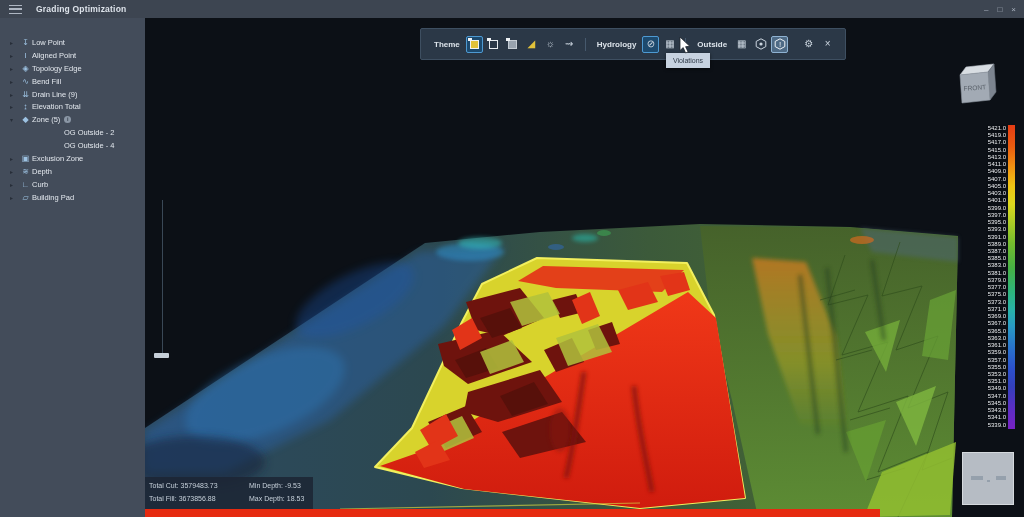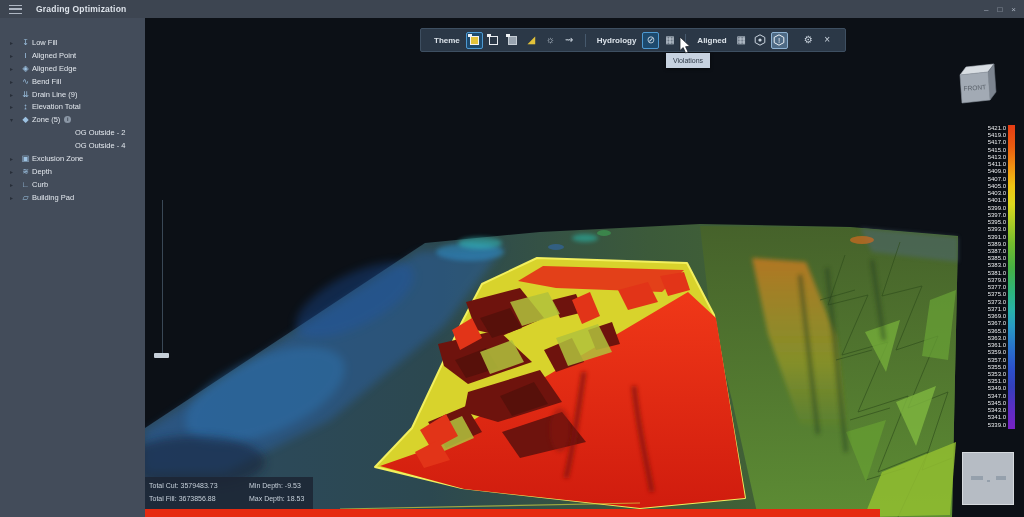--- a/index.html
+++ b/index.html
@@ -19,28 +19,28 @@
   .win-controls { margin-left:auto; display:flex; align-items:center; gap:9px; margin-right:8px;
     color:#a9b2bf; font-size:8px; }
   .win-controls span { cursor:default; }
   
   .sidebar { position:absolute; left:0; top:18px; width:145px; height:499px;
     background:#434c5a; z-index:30; padding-top:18px; }
   .tree-item { display:flex; align-items:center; height:12.9px; padding-left:10px;
     color:#e3e8ee; font-size:7.5px; white-space:nowrap; }
   .tree-item .arrow { color:#272e39; font-size:6px; width:9px; flex:none; }
   .tree-item .ticon { color:#9dc2e2; font-size:8px; width:13px; text-align:center; flex:none; }
-  .tree-item.child { padding-left:53px; }
+  .tree-item.child { padding-left:42px; }
   .badge { width:7px; height:7px; border-radius:50%; background:#8b97a6; color:#353d49;
     font-size:5.5px; line-height:7px; text-align:center; font-weight:bold; margin-left:4px; flex:none; }
   
   .viewport { position:absolute; left:145px; top:18px; width:879px; height:499px; background:#0c1016; }
   .terrain-svg { position:absolute; left:0; top:0; }
   
-  .toolbar { position:absolute; left:420px; top:28px; height:24px; z-index:50;
+  .toolbar { position:absolute; left:420px; top:28px; height:32px; z-index:50;
     background:#2b3847; border:1px solid #3e4f61; border-radius:2px;
     display:flex; align-items:center; padding:7px 8px; color:#dce3ea; }
   .tb-label { font-size:8px; font-weight:bold; margin:0 5px; }
   .tb-btn { width:17px; height:17px; margin:0 1px; display:flex; align-items:center; justify-content:center;
     border:1px solid transparent; border-radius:2px; color:#ccd6e0; font-size:10px; line-height:1; cursor:default; }
   .tb-btn.selected { background:#1d4a6e; border-color:#4e9ad2; }
   .tb-btn.hovered  { background:#4e6a85; border-color:#8fb2d2; }
   .tb-sep { width:1px; height:13px; background:#46596d; margin:0 6px; }
   .box-icon { width:9px; height:9px; position:relative; }
   .box-icon .flag { position:absolute; left:-3px; top:-3px; width:4px; height:3px; background:#f0f3f6; }
@@ -195,33 +195,33 @@
     <span>□</span>
     <span>×</span>
   </div>
 </div>
 
 <div class="sidebar">
 
 <div class="tree-item">
       <span class="arrow">▸</span>
       <span class="ticon">↧</span>
-      <span class="tlabel">Low Fill</span>
+      <span class="tlabel">Low Point</span>
 
     </div>
     <div class="tree-item">
       <span class="arrow">▸</span>
       <span class="ticon">I</span>
       <span class="tlabel">Aligned Point</span>
 
     </div>
     <div class="tree-item">
       <span class="arrow">▸</span>
       <span class="ticon">◈</span>
-      <span class="tlabel">Aligned Edge</span>
+      <span class="tlabel">Topology Edge</span>
 
     </div>
     <div class="tree-item">
       <span class="arrow">▸</span>
       <span class="ticon">∿</span>
       <span class="tlabel">Bend Fill</span>
 
     </div>
     <div class="tree-item">
       <span class="arrow">▸</span>
@@ -307,21 +307,21 @@
   </div>
   <div class="tb-sep"></div>
   <span class="tb-label">Hydrology</span>
   <div class="tb-btn selected">
     <span>⊘</span>
   </div>
   <div class="tb-btn">
     <span>▦</span>
   </div>
   <div class="tb-sep"></div>
-  <span class="tb-label">Aligned</span>
+  <span class="tb-label">Outside</span>
   <div class="tb-btn">
     <span>▦</span>
   </div>
   <div class="tb-btn">
     <svg class="hex-svg" width="12" height="12" viewBox="0 0 12 12">
       <polygon points="6,0.8 10.8,3.4 10.8,8.6 6,11.2 1.2,8.6 1.2,3.4" fill="none" stroke="#ccd6e0" stroke-width="1"></polygon>
       <circle cx="6" cy="6" r="1.6" fill="#ccd6e0"></circle>
     </svg>
   </div>
   <div class="tb-btn hovered">

